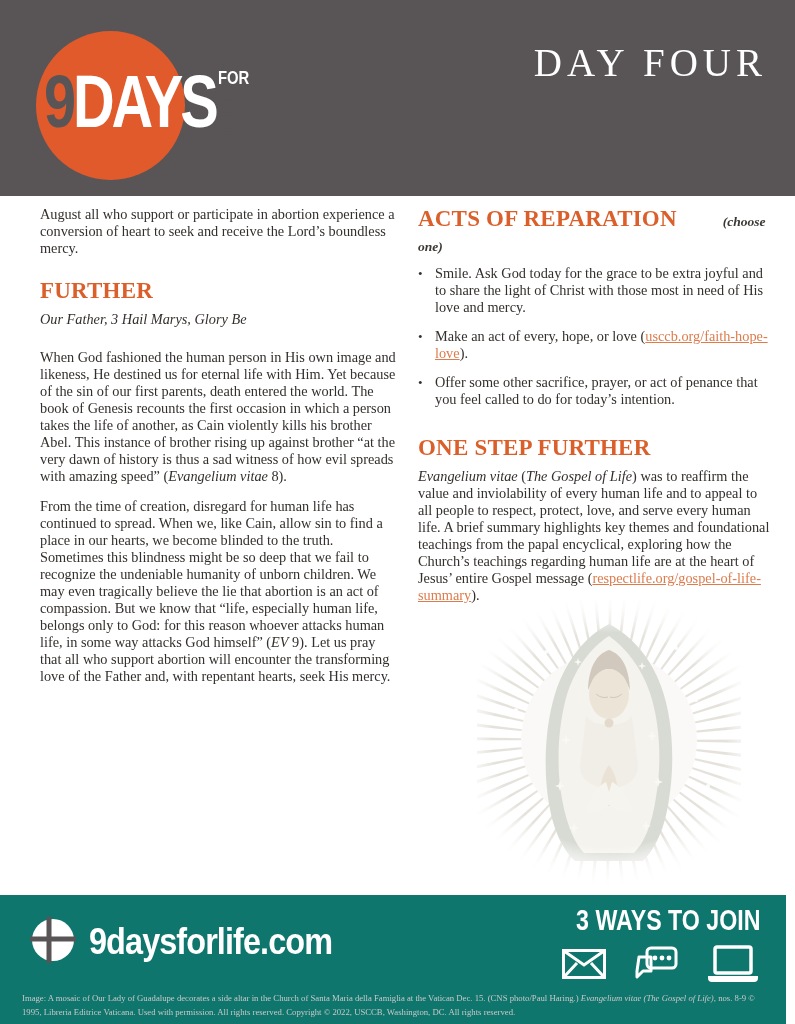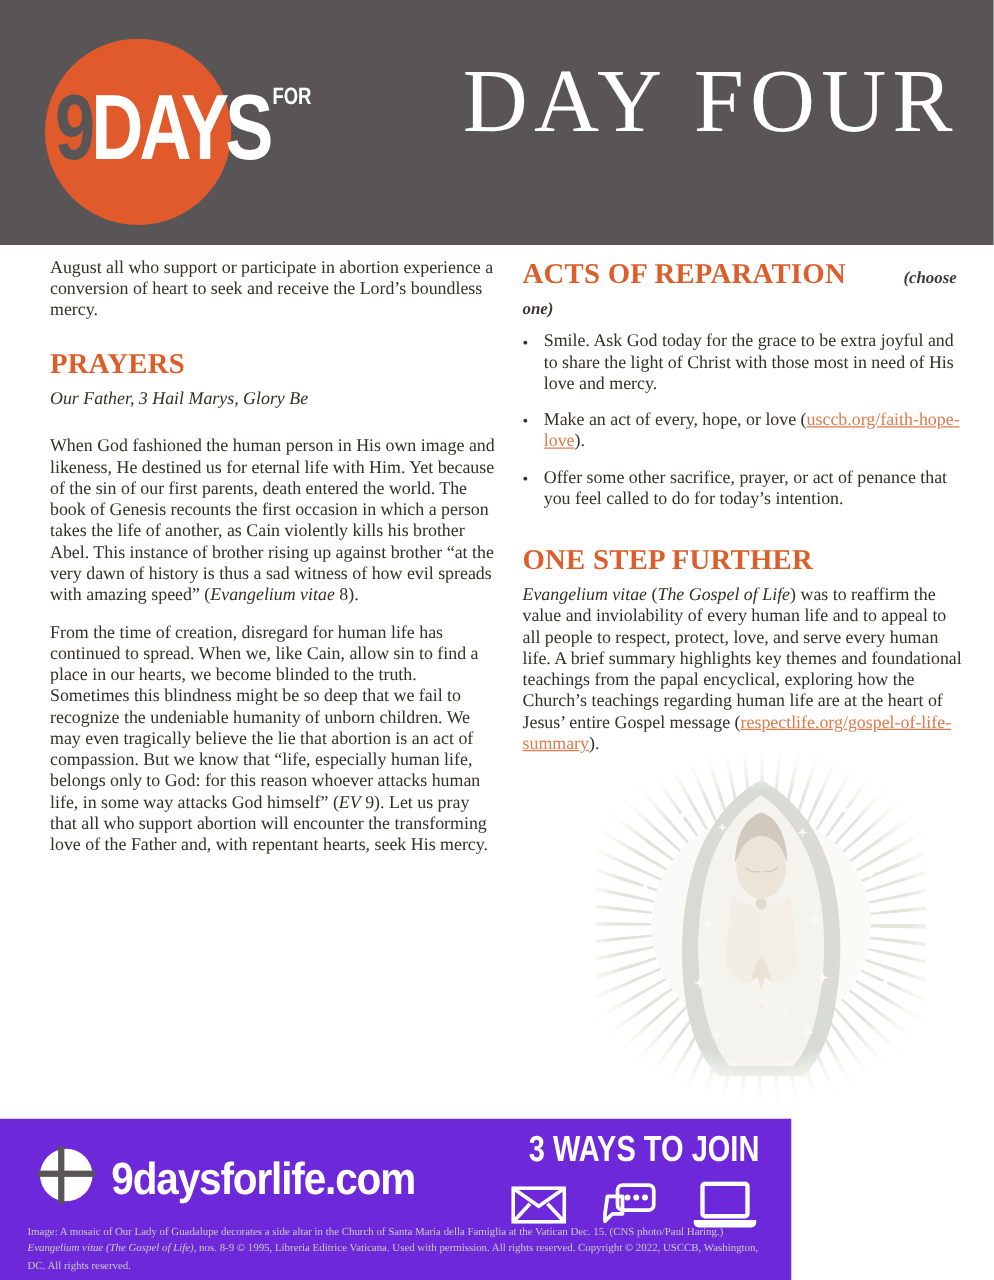--- a/index.html
+++ b/index.html
@@ -21,21 +21,21 @@
   .logo-nine{font-size:74px;color:#595556;letter-spacing:-4px;}
   .logo-days{font-size:74px;color:#ffffff;letter-spacing:-4px;}
   .logo-stack{position:relative;width:30px;height:84px;margin-left:3px;}
   .logo-for{position:absolute;top:3px;left:0;font-size:19px;color:#ffffff;letter-spacing:0;}
   .logo-life{
     position:absolute;top:47px;left:-11px;font-size:19px;color:#595556;
     transform:rotate(90deg);letter-spacing:1px;
   }
   .page-title{
     position:absolute;right:28px;top:40px;color:#ffffff;
-    font-family:"Liberation Serif",serif;font-size:72px;letter-spacing:5px;
+    font-family:"Liberation Serif",serif;font-size:39px;letter-spacing:5px;
     font-weight:400;white-space:nowrap;
   }
   
   .col{position:absolute;top:206px;width:356px;font-size:14.3px;line-height:17px;}
   .col-left{left:40px;}
   .col-right{left:418px;}
   .h-sec{
     font-size:23px;font-weight:bold;color:#DB5F2A;letter-spacing:.2px;
     margin:0 0 8px 0;line-height:1.1;font-family:"Liberation Serif",serif;
   }
@@ -46,21 +46,21 @@
   .italic{font-style:italic;}
   em{font-style:italic;}
   a.link{color:#DD7B4C;text-decoration:underline;cursor:pointer;}
   
   .bullet{display:flex;margin:0 0 12px 0;}
   .bullet .dot{width:17px;flex:none;font-size:13px;line-height:17px;}
   .bullet .btext{flex:1;}
   
   .guadalupe{position:absolute;left:446px;top:590px;width:326px;height:300px;}
   
-  .footer{position:absolute;top:895px;left:0;width:633px;height:129px;background:#6d28d9;}
+  .footer{position:absolute;top:895px;left:0;width:786px;height:129px;background:#0f766e;}
   .site{position:absolute;left:30px;top:22px;display:flex;align-items:center;gap:13px;}
   .site-text{
     font-family:"Liberation Sans",sans-serif;font-weight:bold;color:#ffffff;
     font-size:36px;letter-spacing:-1px;transform:scaleX(.9);transform-origin:left center;
     line-height:1;
   }
   .join{position:absolute;right:26px;top:8px;text-align:right;}
   .join-title{
     font-family:"Liberation Sans",sans-serif;font-weight:bold;color:#ffffff;
     font-size:29px;letter-spacing:0;transform:scaleX(.8);transform-origin:right center;
@@ -88,21 +88,21 @@
   </div>
   <div class="page-title">DAY FOUR</div>
 </div>
 
 <div class="col col-left">
   <div class="sect">
     <p class="body-p">August all who support or participate in abortion experience a conversion of heart to seek and receive the Lord’s boundless mercy.</p>
   </div>
 
   <div class="sect">
-    <div class="h-sec">PRAYERS</div>
+    <div class="h-sec">FURTHER</div>
     <p class="body-p italic">Our Father, 3 Hail Marys, Glory Be</p>
   </div>
 
   <div class="sect">
     <p class="body-p"><span>When God fashioned the human person in His own image and likeness, He destined us for eternal life with Him. Yet because of the sin of our first parents, death entered the world. The book of Genesis recounts the first occasion in which a person takes the life of another, as Cain violently kills his brother Abel. This instance of brother rising up against brother “at the very dawn of history is thus a sad witness of how evil spreads with amazing speed” (</span><em>Evangelium vitae</em><span> 8).</span></p>
     <p class="body-p"><span>From the time of creation, disregard for human life has continued to spread. When we, like Cain, allow sin to find a place in our hearts, we become blinded to the truth. Sometimes this blindness might be so deep that we fail to recognize the undeniable humanity of unborn children. We may even tragically believe the lie that abortion is an act of compassion. But we know that “life, especially human life, belongs only to God: for this reason whoever attacks human life, in some way attacks God himself” (</span><em>EV</em><span> 9). Let us pray that all who support abortion will encounter the transforming love of the Father and, with repentant hearts, seek His mercy.</span></p>
   </div>
 </div>
 
 <div class="col col-right">

